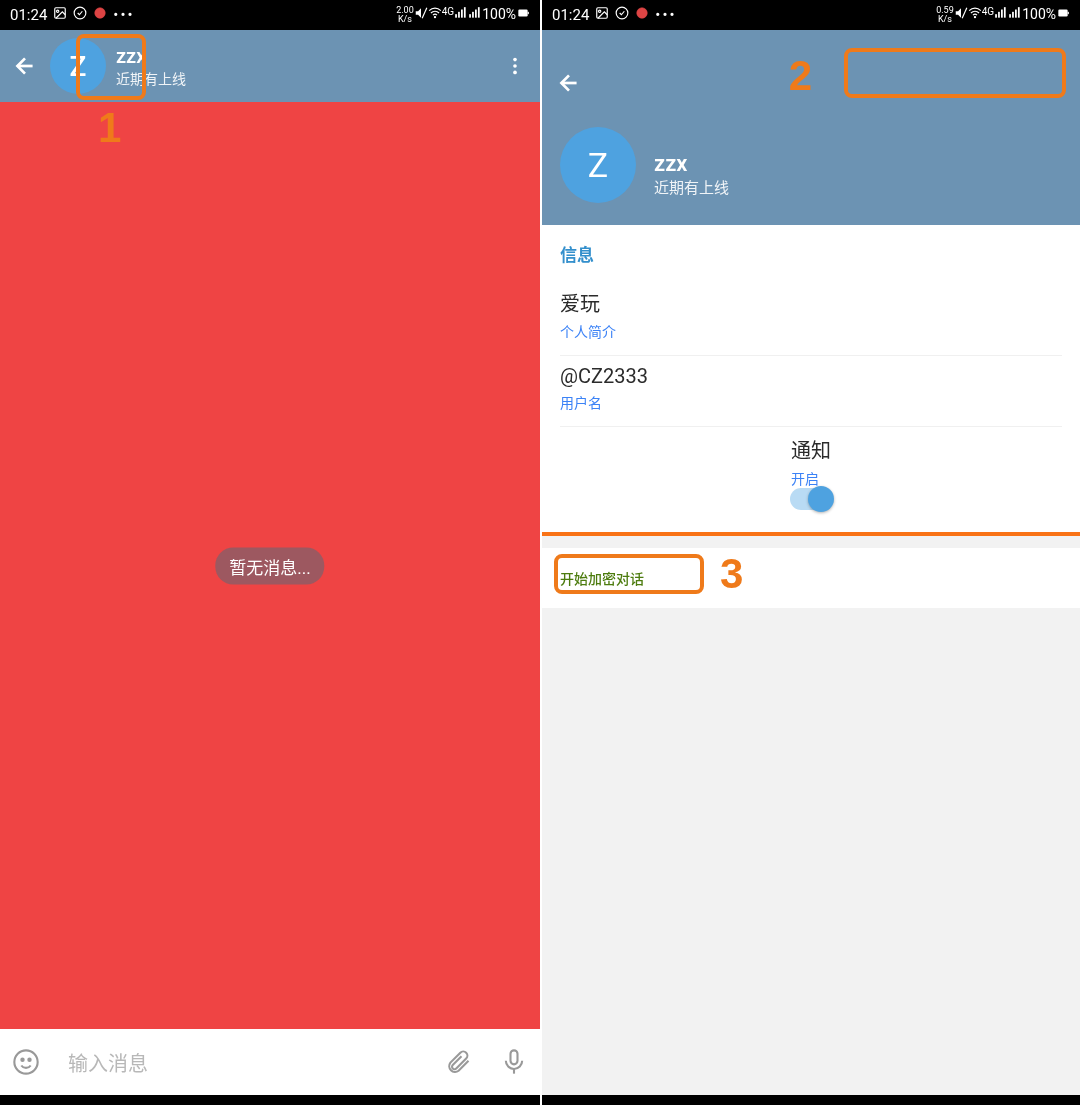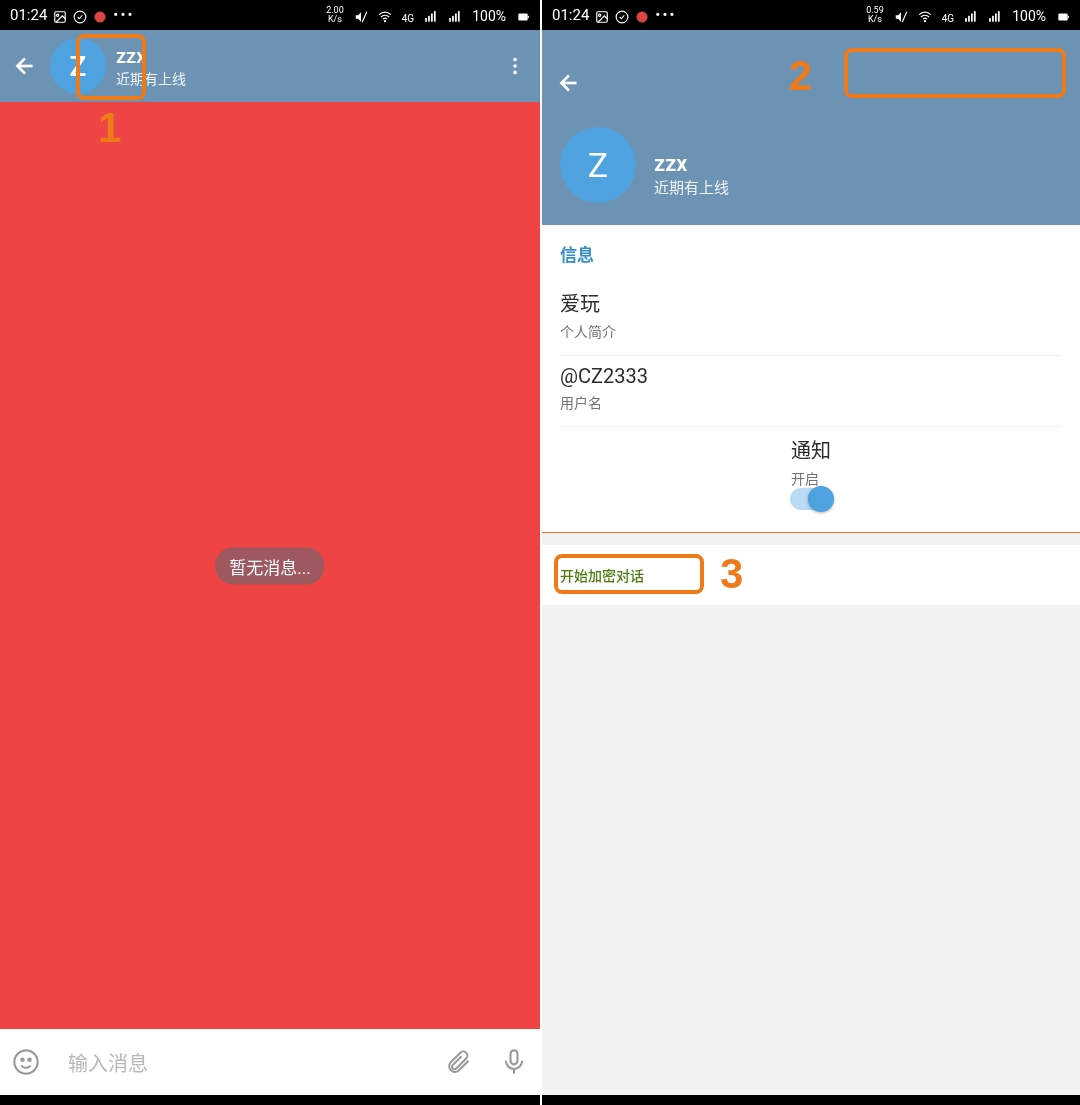--- a/index.html
+++ b/index.html
@@ -2,22 +2,22 @@
 <html><head>
 <meta charset="utf-8">
 <style>
   * { box-sizing: border-box; margin: 0; padding: 0; }
   html, body { width: 1080px; height: 1105px; font-family: -apple-system, "Segoe UI", Roboto, "Noto Sans CJK SC", sans-serif; }
   body { display: flex; background: #fff; }
   .screen { position: relative; width: 540px; height: 1105px; overflow: hidden; background: #f2f2f2; }
 
   
   .status-bar { height: 30px; background: #000; color: #fff; display: flex; align-items: center; padding: 0 10px; font-size: 15px; }
-  .sb-left { display: flex; align-items: flex-end; gap: 6px; }
-  .sb-right { margin-left: auto; display: flex; align-items: flex-end; gap: 10px; font-size: 14px; }
+  .sb-left { display: flex; align-items: flex-start; gap: 6px; }
+  .sb-right { margin-left: auto; display: flex; align-items: flex-start; gap: 0; font-size: 14px; }
   .sb-dots { letter-spacing: 2px; }
   .sb-icon { width: 14px; height: 14px; display: inline-block; }
   .sb-kbs { font-size: 9px; line-height: 1; text-align: center; }
 
   
   .app-bar { background: #6c93b3; height: 72px; display: flex; align-items: center; padding: 0 10px; color: #fff; }
   .app-bar .back { width: 30px; display:flex; align-items:center; justify-content:center; }
   .avatar { width: 56px; height: 56px; border-radius: 50%; background: #4ea2e0; color: #fff; display: flex; align-items: center; justify-content: center; font-size: 28px; font-weight: 500; margin: 0 10px; }
   .titleblock { display:flex; flex-direction:column; }
   .titleblock .t1 { font-size: 20px; font-weight: 600; }
@@ -43,26 +43,26 @@
   .profile-header .nameblock { position:absolute; left:112px; bottom:28px; }
   .profile-header .name { font-size:22px; font-weight:600; }
   .profile-header .status { font-size:15px; opacity:.9; }
 
   
   .popup { position:absolute; top:40px; right:10px; width:248px; background:#fff; border-radius:6px; box-shadow: 0 4px 18px rgba(0,0,0,.2); padding:6px 0; z-index:5; }
   .popup-item { display:flex; align-items:center; gap:18px; padding:16px 18px; font-size:18px; color:#3a3a3a; }
   .popup-item svg { color:#666; flex-shrink:0; }
 
   
-  .section { background:#fff; padding:16px 18px 8px; border-bottom: 1px solid #f97316; }
+  .section { background:#fff; padding:16px 18px 8px; border-bottom: 4px solid #f97316; }
   .sec-title { color:#338fcc; font-size:17px; font-weight:600; margin-bottom:14px; }
   .info-row { padding:8px 0 14px; border-bottom:1px solid #f0f0f0; }
   .info-row:last-child { border-bottom:none; }
   .info-val { font-size:20px; color:#2b2b2b; }
-  .info-lab { font-size:14px; color:#737373; margin-top:4px; }
+  .info-lab { font-size:14px; color:#3b82f6; margin-top:4px; }
   .notif-row { display:flex; align-items:center;flex-direction:column; }
   .notif-row .left { flex:1; }
   .toggle { width:42px; height:22px; border-radius:12px; background:#b9dbf4; position:relative; }
   .toggle::after { content:""; position:absolute; right:-2px; top:-2px; width:26px; height:26px; border-radius:50%; background:#4ea2e0; box-shadow:0 1px 3px rgba(0,0,0,.3); }
 
   .action-block { background:#fff; margin-top:12px; padding:0; }
   .action-item { padding:20px 18px; font-size:14px; color:#4d7c0f; font-weight:500; }
 
   .rest { background:#f2f2f2; height:520px; }
 

